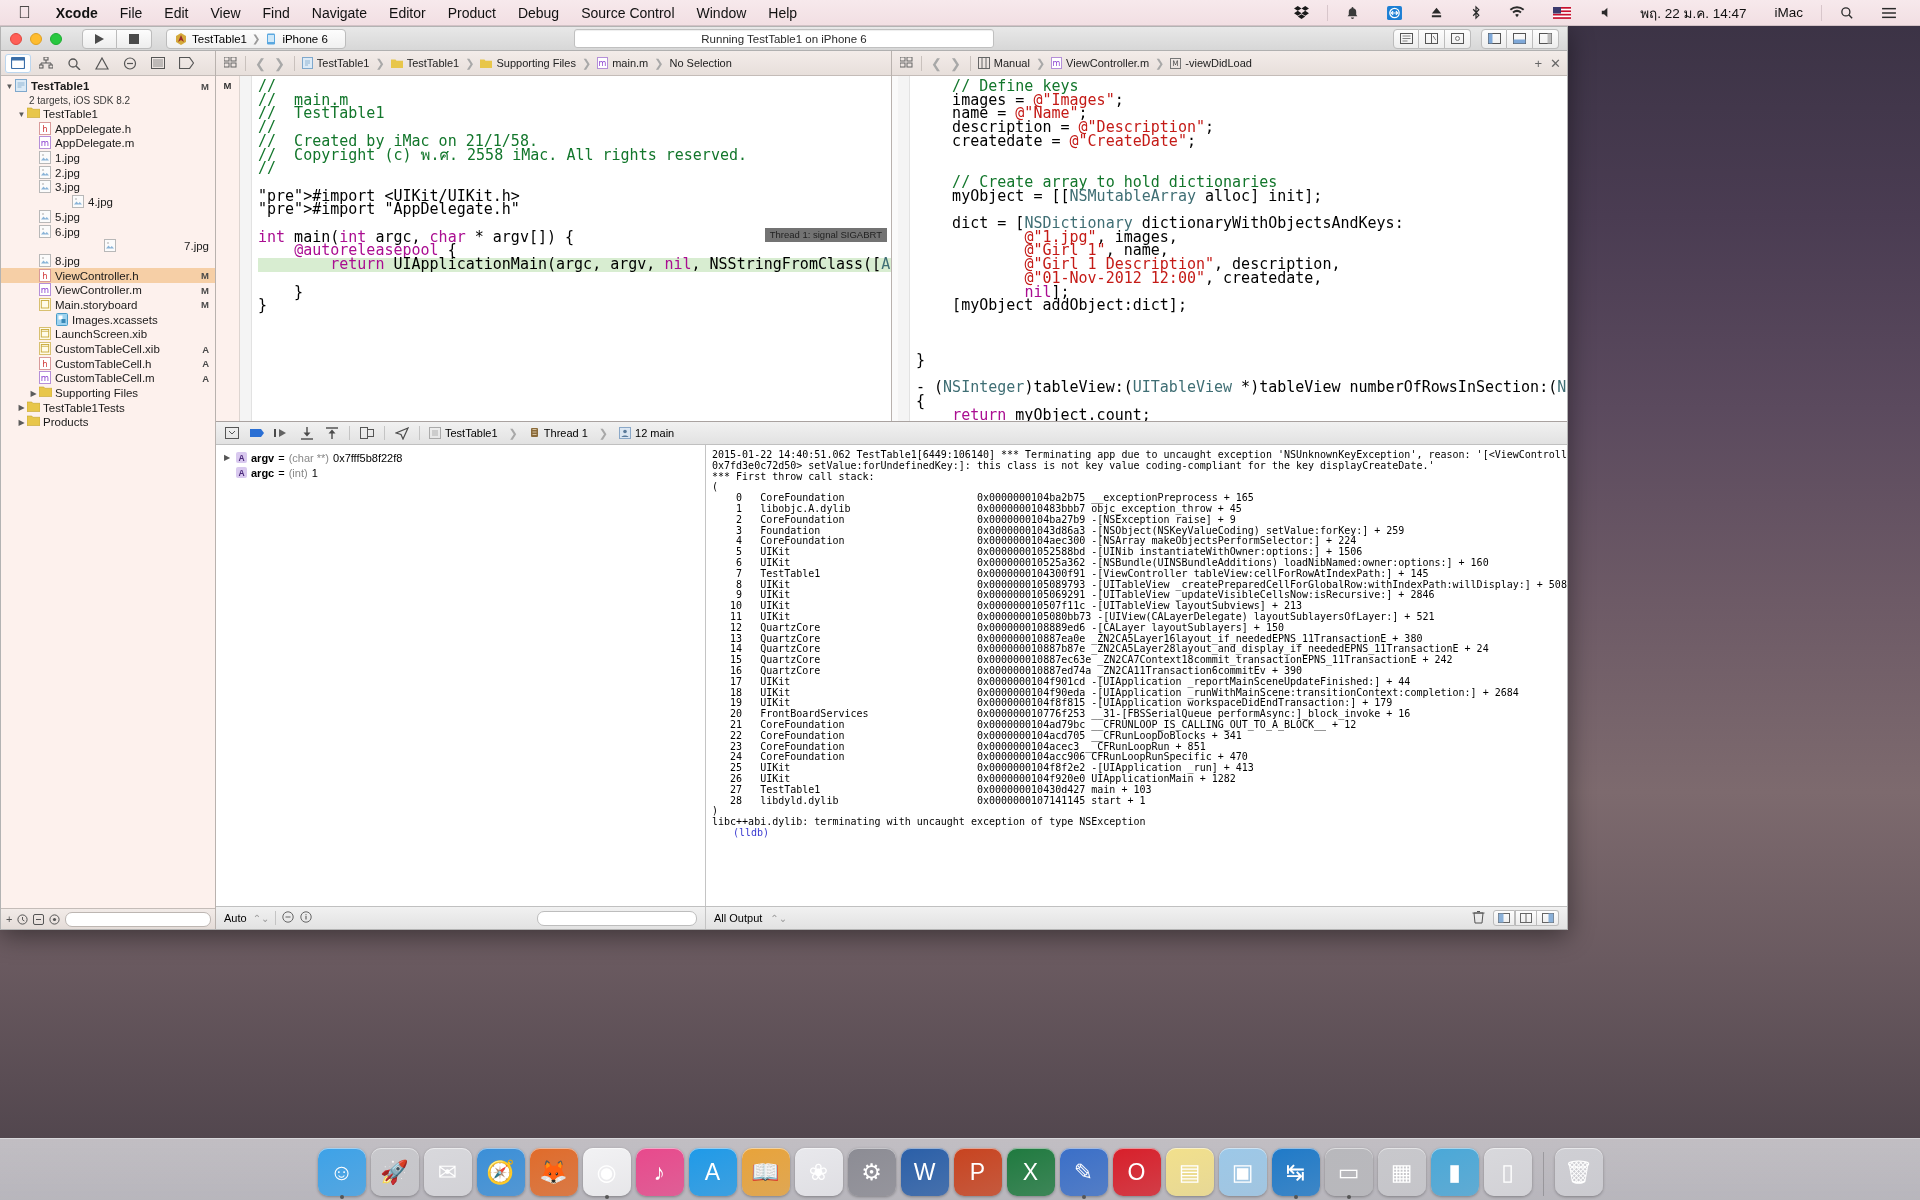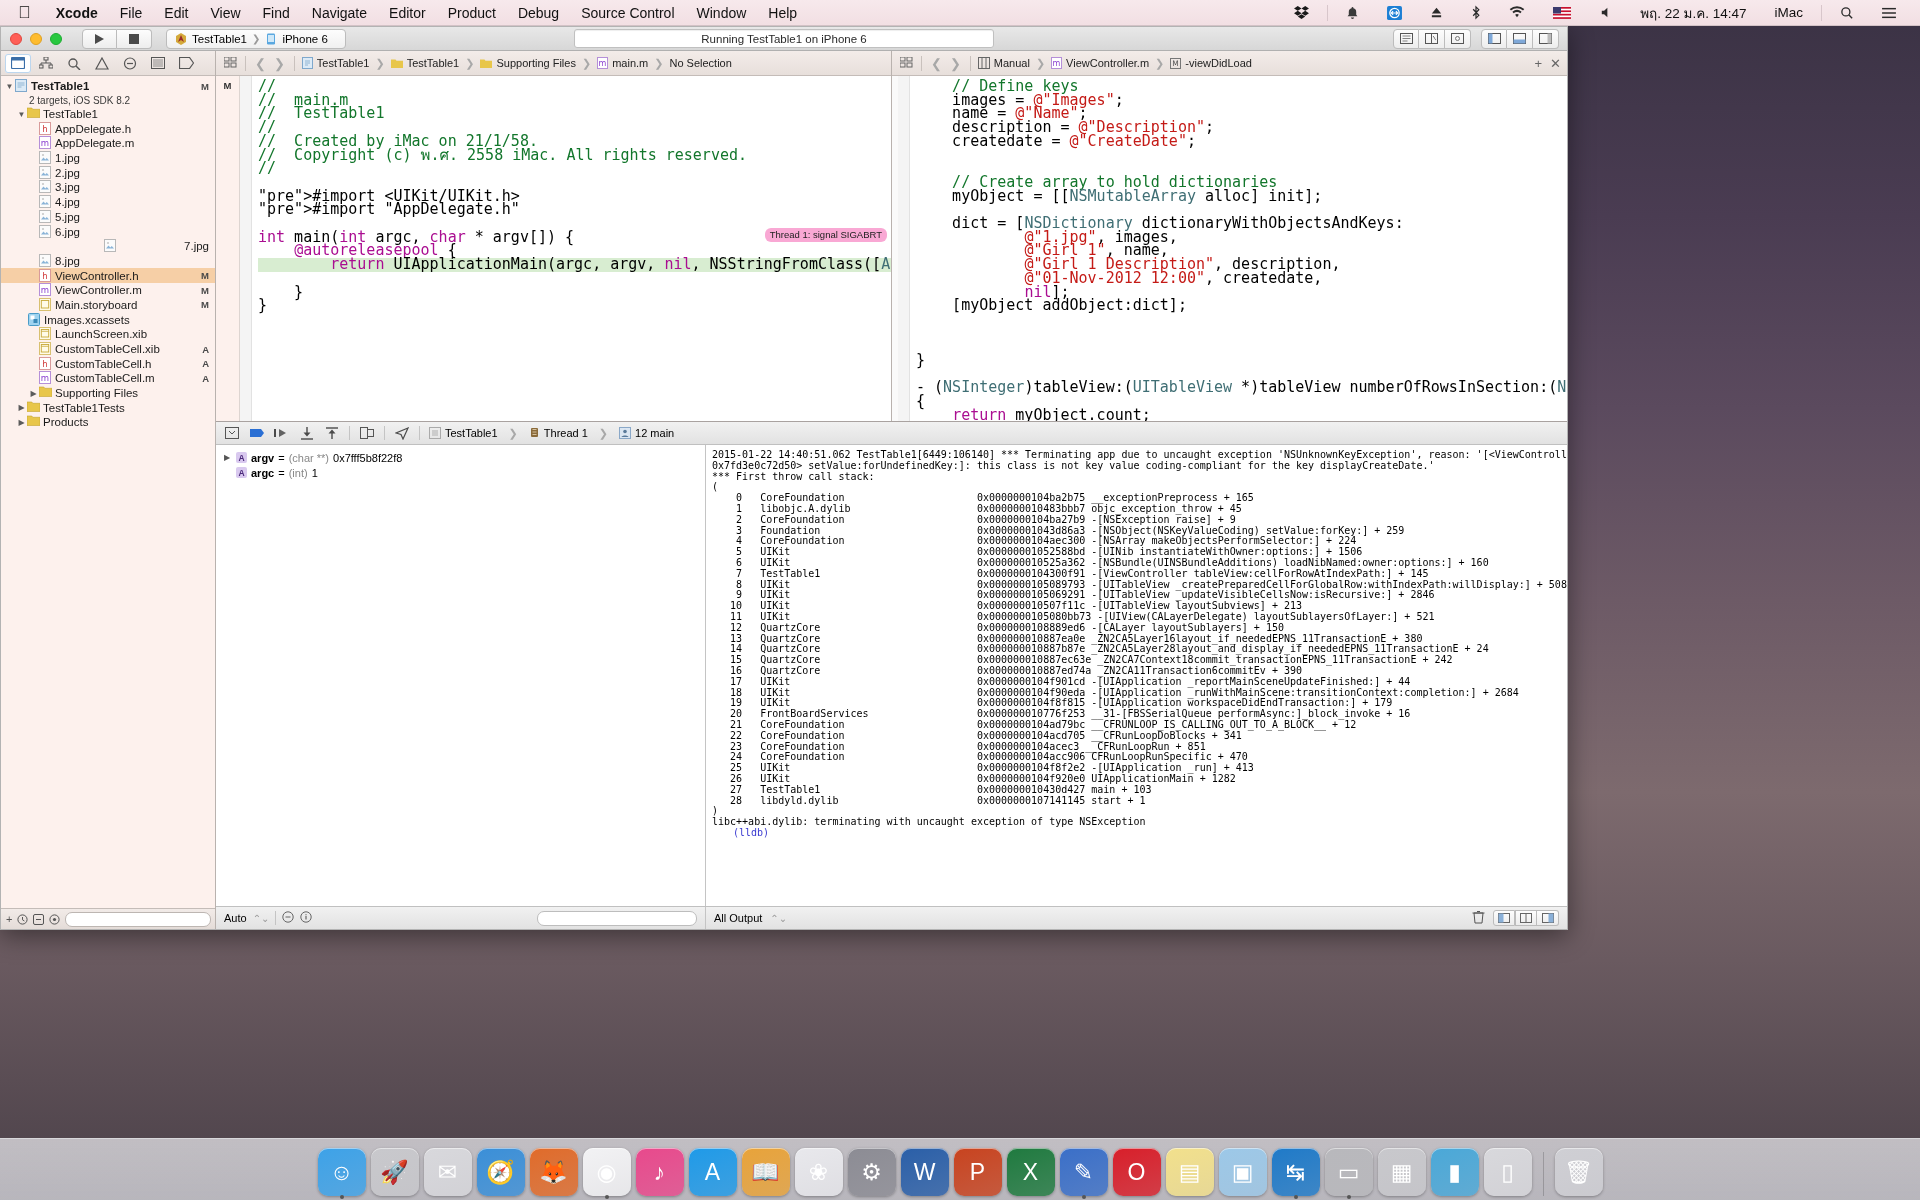--- a/index.html
+++ b/index.html
@@ -140,23 +140,23 @@
   .gutter2 { width:12px; flex:0 0 12px; background:#f4f4f4; border-right:1px solid #e2e2e2;}
   .gutter3 { width:6px; flex:0 0 6px; background:#fafafa;}
   pre.code {
     flex:1; margin:0; padding:4px 0 0 6px; overflow:hidden;
     font-family:"DejaVu Sans Mono", monospace;
     font-size:15px; line-height:13.7px; color:#000; white-space:pre; tab-size:4;
   }
   .cmt{color:#12762b;} .kw{color:#aa0d91;} .str{color:#c41a16;} .typ{color:#3f6e74;}
   .hl-line { background:#d8edd1; display:block; }
   .sigbadge {
-    position:absolute; right:4px; background:#f9a8d4; color:#222;
+    position:absolute; right:4px; background:#737373; color:#222;
     font-family:"Liberation Sans", sans-serif; font-size:9.5px;
-    padding:0 5px; border-radius:6px; line-height:13.5px;
+    padding:0 5px; border-radius:0; line-height:13.5px;
   }
   
   #debug-area { flex:1; display:flex; flex-direction:column; min-height:0;
                 border-top:1px solid #a9a2a0; background:#fff;}
   #debug-bar {
     height:23px; flex:0 0 23px; display:flex; align-items:center; gap:9px; padding:0 8px;
     background:linear-gradient(180deg,#f1f1f1,#e2e2e2); border-bottom:1px solid #c0c0c0;
     font-size:11px;
   }
   .db-icon{width:16px;height:15px;display:flex;align-items:center;justify-content:center;color:#4a4a4a;}
@@ -481,21 +481,21 @@
           </div>
           <div class="row" style="padding-left: 27px;">
             <span class="tw"></span>
             <span class="ficon"><svg width="12" height="13" viewBox="0 0 12 13">
                 <rect x=".5" y=".5" width="11" height="12" fill="#fbfbfb" stroke="#b8b8b8"></rect>
                 <path d="M2 9.5l2.5-3 1.8 2 1.5-1.6 2.2 2.6z" fill="#8ab4d8"></path>
                 <circle cx="4" cy="4" r="1.1" fill="#c8c8c8"></circle>
               </svg></span>
             <span class="lbl">3.jpg</span>
           </div>
-          <div class="row" style="padding-left: 27px;">
+          <div class="row" style="padding-left: 27px; margin-left: 33px;">
             <span class="tw"></span>
             <span class="ficon"><svg width="12" height="13" viewBox="0 0 12 13">
                 <rect x=".5" y=".5" width="11" height="12" fill="#fbfbfb" stroke="#b8b8b8"></rect>
                 <path d="M2 9.5l2.5-3 1.8 2 1.5-1.6 2.2 2.6z" fill="#8ab4d8"></path>
                 <circle cx="4" cy="4" r="1.1" fill="#c8c8c8"></circle>
               </svg></span>
             <span class="lbl">4.jpg</span>
           </div>
           <div class="row" style="padding-left: 27px;">
             <span class="tw"></span>
@@ -553,21 +553,21 @@
           </div>
           <div class="row" style="padding-left: 27px;">
             <span class="tw"></span>
             <span class="ficon"><svg width="12" height="13" viewBox="0 0 12 13">
                 <rect x=".5" y=".5" width="11" height="12" fill="#fffbe8" stroke="#d8c070"></rect>
                 <rect x="2.3" y="2.5" width="7.4" height="7.5" fill="none" stroke="#c8a83a" stroke-width=".9"></rect>
               </svg></span>
             <span class="lbl">Main.storyboard</span>
             <span class="badge">M</span>
           </div>
-          <div class="row" style="padding-left: 16px;">
+          <div class="row" style="padding-left: 44px;">
             <span class="tw"></span>
             <span class="ficon"><svg width="12" height="13" viewBox="0 0 12 13">
                 <rect x=".5" y=".5" width="11" height="12" rx="1" fill="#9fd3ef" stroke="#4a9cc8"></rect>
                 <rect x="2.5" y="2.5" width="4" height="4" fill="#fff"></rect>
                 <rect x="5.5" y="6" width="4" height="4" fill="#3a8ab8"></rect>
               </svg></span>
             <span class="lbl">Images.xcassets</span>
           </div>
           <div class="row" style="padding-left: 27px;">
             <span class="tw"></span>

